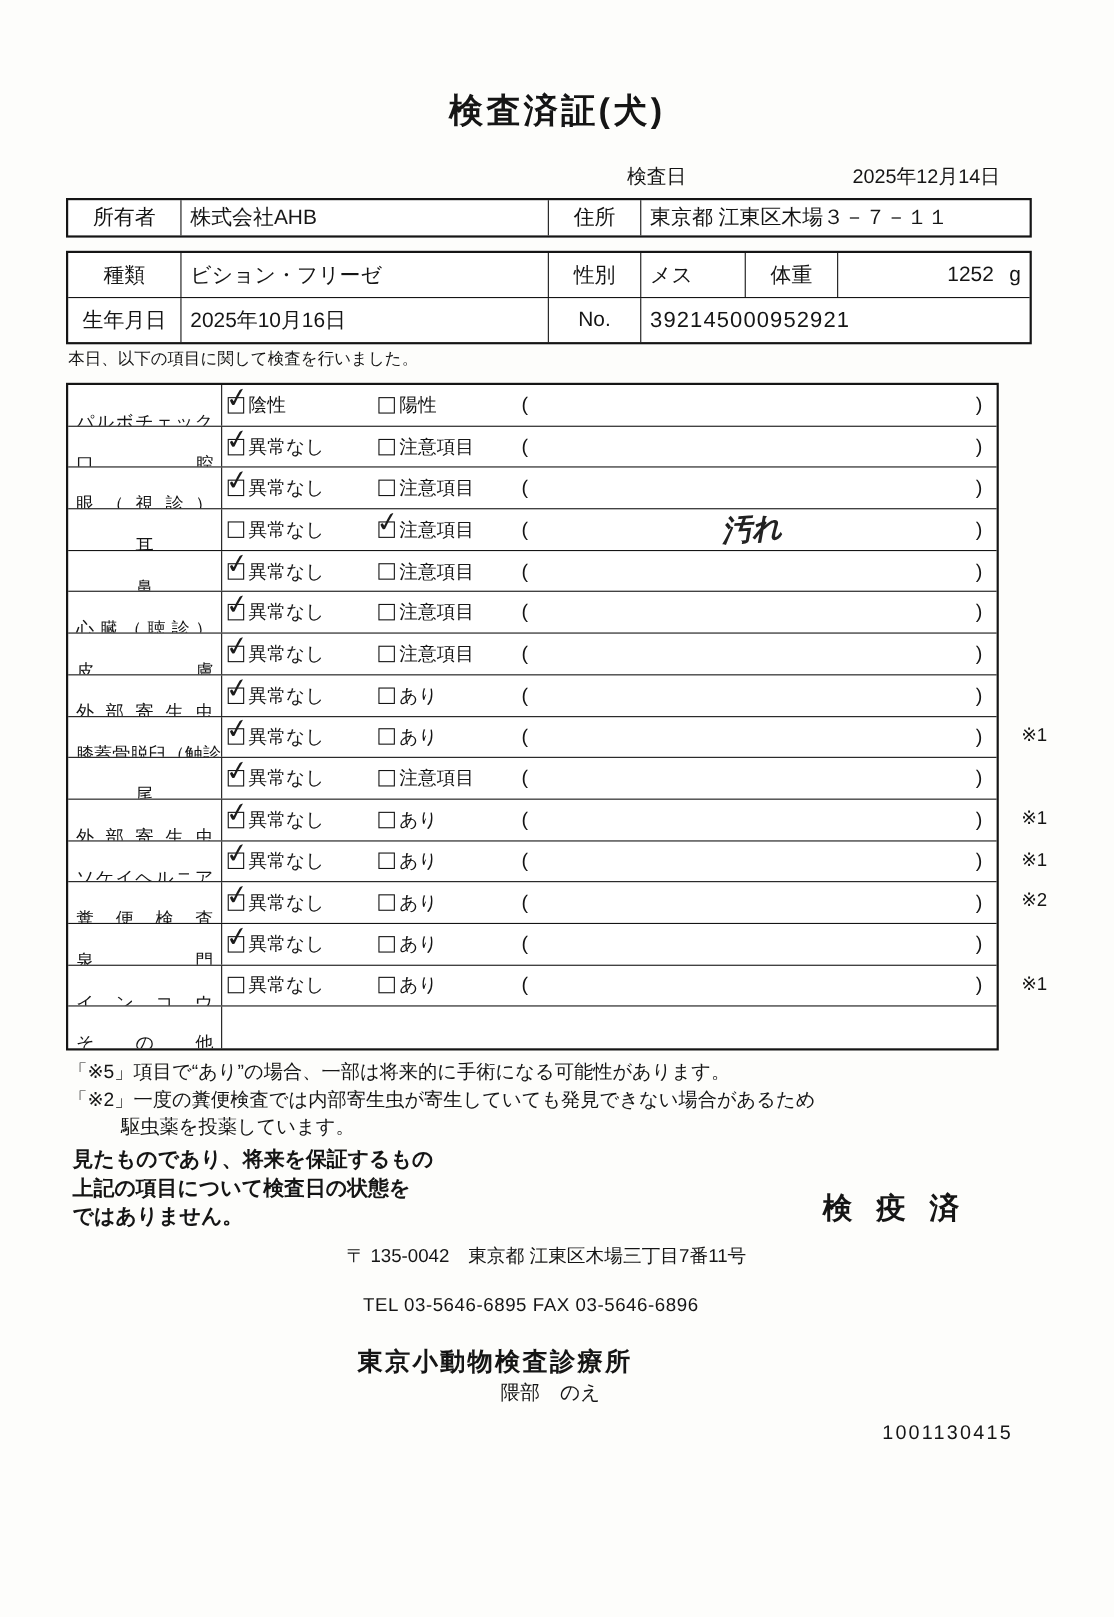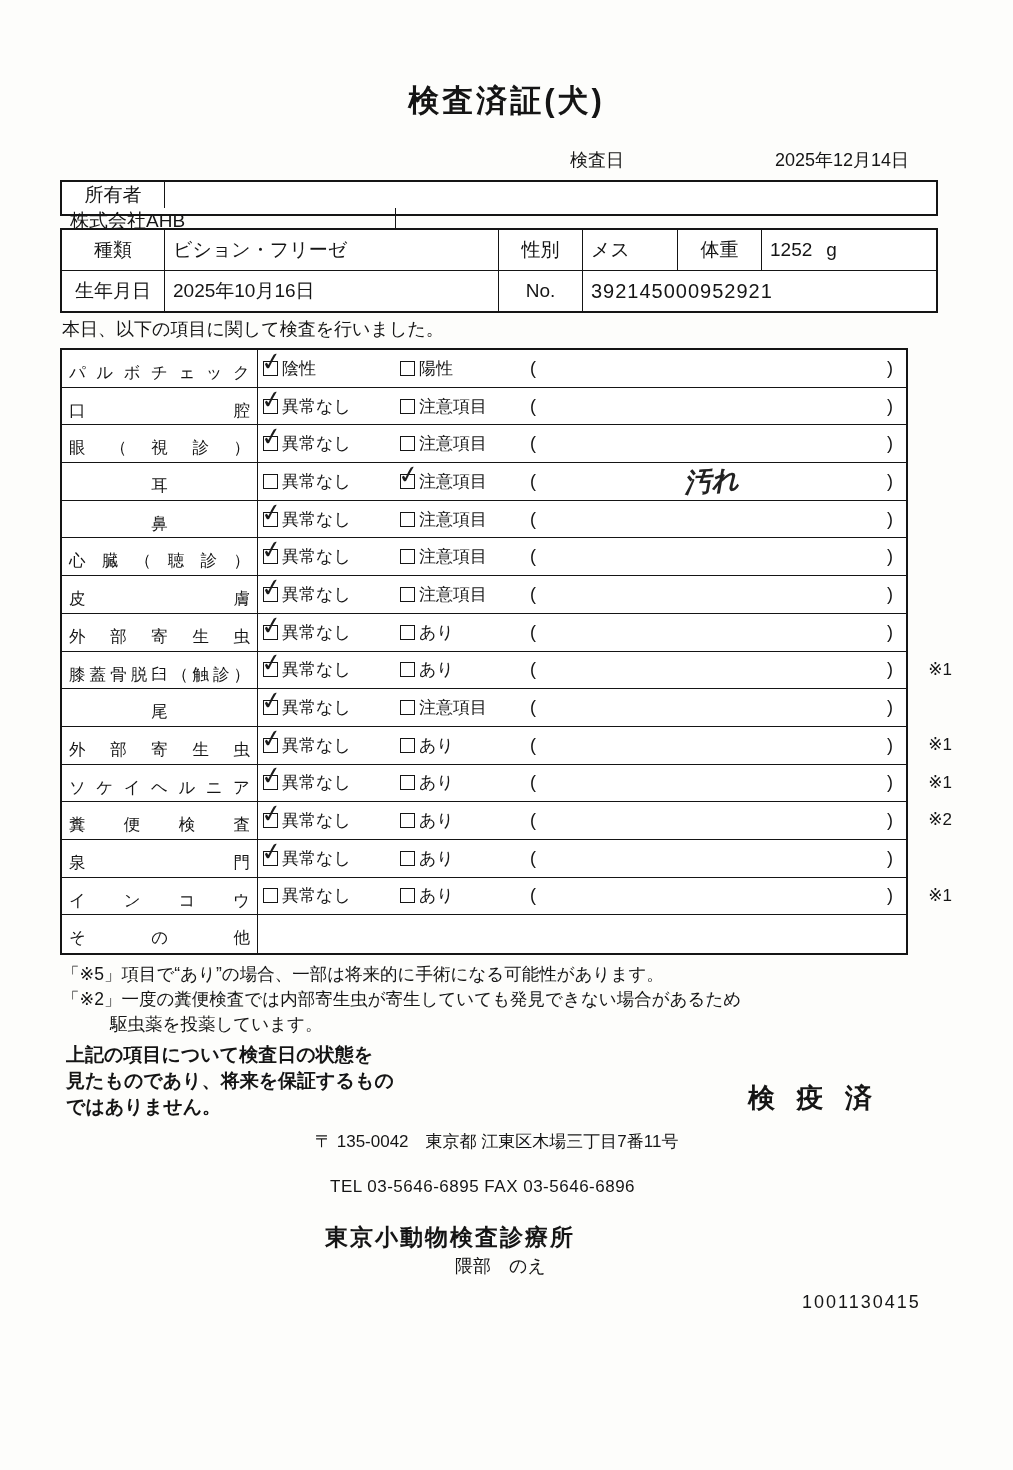--- a/index.html
+++ b/index.html
@@ -6,44 +6,44 @@
   #page{
     position:relative;width:1013px;height:1470px;background:#fdfdfb;color:#151515;
     font-family:"Liberation Sans","DejaVu Sans",sans-serif;overflow:hidden;
   }
   .abs{position:absolute;}
   .doc-title{top:80px;left:0;width:100%;text-align:center;font-size:31px;font-weight:600;letter-spacing:3px;}
   .date-label{top:148px;left:570px;font-size:18px;}
   .date-value{top:148px;left:775px;font-size:18px;}
 
   
-  .tbl{border:2px solid #151515;display:flex;box-sizing:border-box;background:#fff;flex-direction:column;}
+  .tbl{border:2px solid #151515;display:flex;box-sizing:border-box;background:#fff;}
   .owner-tbl{top:180px;left:60px;width:878px;height:36px;}
   .cell{box-sizing:border-box;display:flex;align-items:center;font-size:19px;padding:0 8px;white-space:nowrap;}
   .cell.hdr{justify-content:center;padding:0 4px;}
   .br{border-right:1.5px solid #151515;}
   .w-label{width:103px;flex:none;}
   .w-val1{width:334px;flex:none;}
   .w-label2{width:84px;flex:none;}
   .flex1{flex:1;}
   .info-tbl{top:228px;left:60px;width:878px;flex-direction:column;}
   .info-row{display:flex;height:40px;}
   .info-row.first{border-bottom:1.5px solid #151515;}
   .w-sexval{width:95px;flex:none;}
-  .weight-cell{gap:14px;}
+  .weight-cell{justify-content:flex-end;gap:14px;}
   .no-val{letter-spacing:1px;font-size:20px;}
 
-  .intro{top:317px;left:62px;font-size:18px;font-weight:500;}
+  .intro{top:317px;left:62px;font-size:15px;font-weight:500;}
 
   
   .check-tbl{top:348px;left:60px;width:848px;border:2px solid #151515;box-sizing:border-box;background:#fff;}
   .c-row{display:flex;height:37.7px;border-bottom:1.5px solid #151515;position:relative;box-sizing:border-box;}
   .c-row:last-child{border-bottom:none;}
-  .c-label{width:196px;flex:none;border-right:1.5px solid #151515;box-sizing:border-box;
-           font-size:16.5px;line-height:36px;padding:4px 7px;text-align:justify;text-align-last:justify;white-space:nowrap;overflow:hidden;}
+  .c-label{width:140px;flex:none;border-right:1.5px solid #151515;box-sizing:border-box;
+           font-size:16.5px;line-height:36px;padding:16px 7px;text-align:justify;text-align-last:justify;white-space:nowrap;overflow:hidden;}
   .c-label.center{text-align:center;text-align-last:center;}
   .c-content{flex:1;display:flex;align-items:center;padding-left:5px;position:relative;}
   .grp{display:flex;align-items:center;flex:none;}
   .grp1{width:137px;}
   .grp2{width:130px;}
   .checkbox{width:13px;height:13px;border:1.8px solid #151515;display:inline-block;position:relative;margin-right:4px;flex:none;background:#fff;}
   .checkmark{position:absolute;left:-3px;top:-13px;font-size:25px;font-weight:600;color:#1b1b1b;
              transform:rotate(-8deg);font-family:"DejaVu Sans",sans-serif;line-height:1;}
   .opt{font-size:17px;white-space:nowrap;}
   .paren{font-size:18px;flex:none;}
@@ -440,22 +440,22 @@
 
   </div>
 
   <div class="abs footnotes">
     <div>「※5」項目で“あり”の場合、一部は将来的に手術になる可能性があります。</div>
     <div>「※2」一度の糞便検査では内部寄生虫が寄生していても発見できない場合があるため</div>
     <div class="indent">駆虫薬を投薬しています。</div>
   </div>
 
   <div class="abs disclaimer">
+    <div>見たものであり、将来を保証するもの</div>
     <div>上記の項目について検査日の状態を</div>
-    <div>見たものであり、将来を保証するもの</div>
     <div>ではありません。</div>
   </div>
 
   <div class="abs stamp">検 疫 済</div>
 
   <div class="abs postal-line">
     <span>〒 135-0042</span>
     <span>東京都 江東区木場三丁目7番11号</span>
   </div>
 

